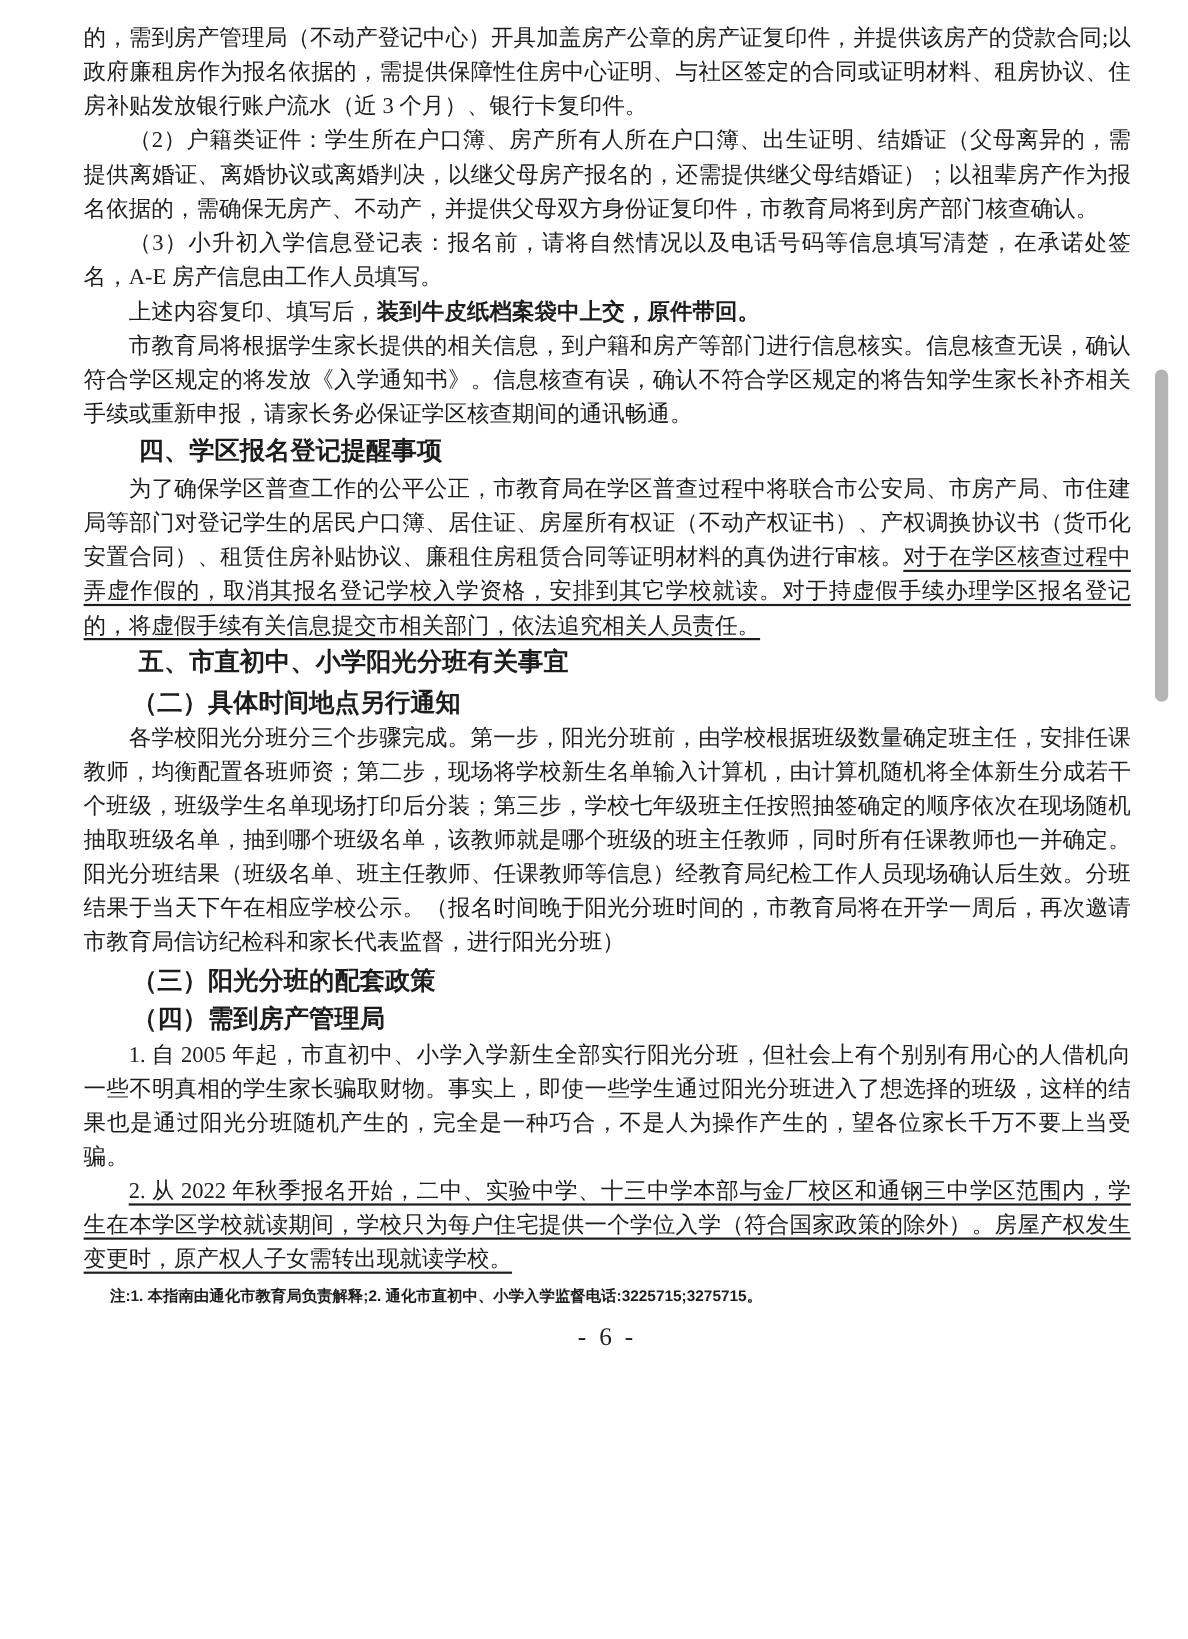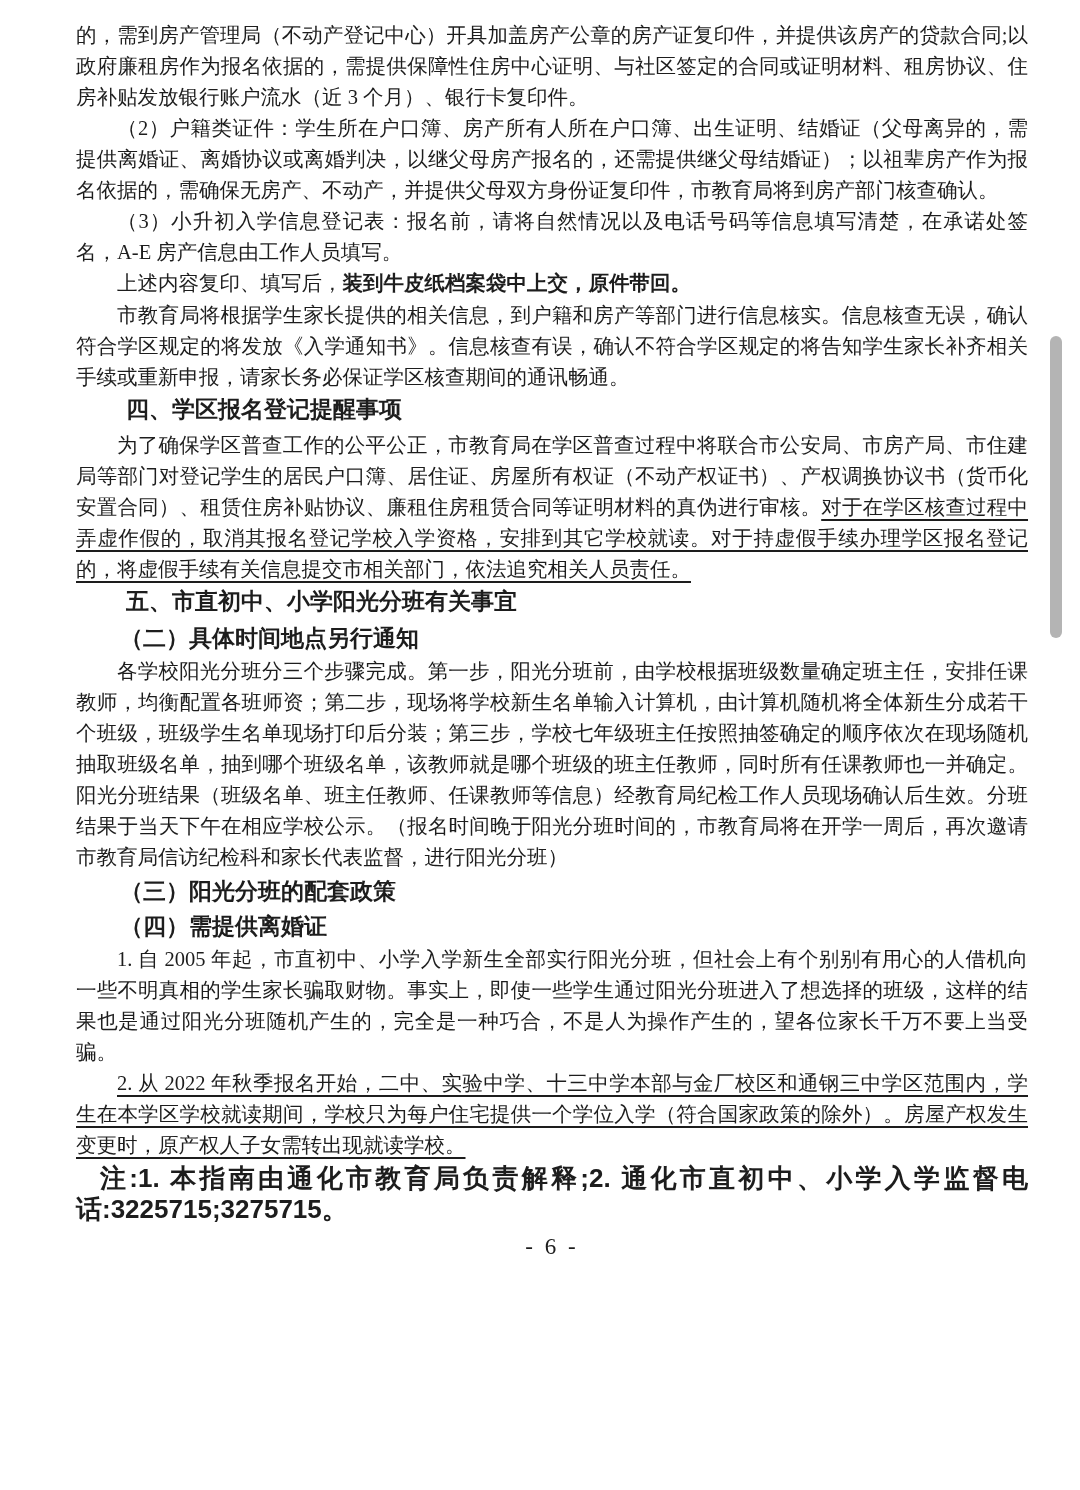--- a/index.html
+++ b/index.html
@@ -47,27 +47,27 @@
     font-family: "Liberation Sans", "DejaVu Sans", sans-serif;
     font-weight: 700;
     font-size: 23px;
     line-height: 33px;
     text-indent: 44px;
     margin: 2px 0 1px 0;
   }
   .b-note {
     font-family: "Liberation Sans", "DejaVu Sans", sans-serif;
     font-weight: 700;
-    font-size: 26px;
+    font-size: 14px;
     line-height: 31px;
     text-indent: 24px;
     margin-top: 2px;
   }
   .run-bold {
-    font-family: Liberation Mono, monospace;
+    font-family: Liberation Sans, sans-serif;
     font-weight: 700;
   }
   .run-lg { font-size: 23px; }
   .run-underline {
     text-decoration: underline;
     text-underline-offset: 5px;
     text-decoration-thickness: 1.5px;
   }
   .page-number {
     font-family: "Liberation Serif", "DejaVu Serif", serif;
@@ -105,21 +105,21 @@
         <p class="blk ind-para"><span>（2）户籍类证件：学生所在户口簿、房产所有人所在户口簿、出生证明、结婚证（父母离异的，需提供离婚证、离婚协议或离婚判决，以继父母房产报名的，还需提供继父母结婚证）；以祖辈房产作为报名依据的，需确保无房产、不动产，并提供父母双方身份证复印件，市教育局将到房产部门核查确认。</span></p>
         <p class="blk ind-para"><span>（3）小升初入学信息登记表：报名前，请将自然情况以及电话号码等信息填写清楚，在承诺处签名，A-E 房产信息由工作人员填写。</span></p>
         <p class="blk ind-para"><span>上述内容复印、填写后，</span><span class="run-bold">装到牛皮纸档案袋中上交，原件带回。</span></p>
         <p class="blk ind-para"><span>市教育局将根据学生家长提供的相关信息，到户籍和房产等部门进行信息核实。信息核查无误，确认符合学区规定的将发放《入学通知书》。信息核查有误，确认不符合学区规定的将告知学生家长补齐相关手续或重新申报，请家长务必保证学区核查期间的通讯畅通。</span></p>
         <p class="blk b-h1"><span>四、学区报名登记提醒事项</span></p>
         <p class="blk ind-para"><span>为了确保学区普查工作的公平公正，市教育局在学区普查过程中将联合市公安局、市房产局、市住建局等部门对登记学生的居民户口簿、居住证、房屋所有权证（不动产权证书）、产权调换协议书（货币化安置合同）、租赁住房补贴协议、廉租住房租赁合同等证明材料的真伪进行审核。</span><span class="run-underline">对于在学区核查过程中弄虚作假的，取消其报名登记学校入学资格，安排到其它学校就读。对于持虚假手续办理学区报名登记的，将虚假手续有关信息提交市相关部门，依法追究相关人员责任。</span></p>
         <p class="blk b-h1"><span>五、市直初中、小学阳光分班有关事宜</span></p>
         <p class="blk b-h2"><span>（二）具体时间地点另行通知</span></p>
         <p class="blk ind-para"><span>各学校阳光分班分三个步骤完成。第一步，阳光分班前，由学校根据班级数量确定班主任，安排任课教师，均衡配置各班师资；第二步，现场将学校新生名单输入计算机，由计算机随机将全体新生分成若干个班级，班级学生名单现场打印后分装；第三步，学校七年级班主任按照抽签确定的顺序依次在现场随机抽取班级名单，抽到哪个班级名单，该教师就是哪个班级的班主任教师，同时所有任课教师也一并确定。阳光分班结果（班级名单、班主任教师、任课教师等信息）经教育局纪检工作人员现场确认后生效。分班结果于当天下午在相应学校公示。（报名时间晚于阳光分班时间的，市教育局将在开学一周后，再次邀请市教育局信访纪检科和家长代表监督，进行阳光分班）</span></p>
         <p class="blk b-h2"><span>（三）阳光分班的配套政策</span></p>
-        <p class="blk b-h2"><span>（四）需提供离婚证</span></p>
+        <p class="blk b-h2"><span>（四）需到房产管理局</span></p>
         <p class="blk ind-para"><span>1. 自 2005 年起，市直初中、小学入学新生全部实行阳光分班，但社会上有个别别有用心的人借机向一些不明真相的学生家长骗取财物。事实上，即使一些学生通过阳光分班进入了想选择的班级，这样的结果也是通过阳光分班随机产生的，完全是一种巧合，不是人为操作产生的，望各位家长千万不要上当受骗。</span></p>
         <p class="blk ind-para"><span class="run-underline">2. 从 2022 年秋季报名开始，二中、实验中学、十三中学本部与金厂校区和通钢三中学区范围内，学生在本学区学校就读期间，学校只为每户住宅提供一个学位入学（符合国家政策的除外）。房屋产权发生变更时，原产权人子女需转出现就读学校。</span></p>
         <p class="blk b-note"><span>注:1. 本指南由通化市教育局负责解释;2. 通化市直初中、小学入学监督电话:3225715;3275715。</span></p>
       </div>
     <div class="page-number">- 6 -</div>
   </div>
   <div class="scroll-track">
     <div class="scroll-thumb" style="background: rgb(180, 180, 180);"></div>
   </div>
 </div>

